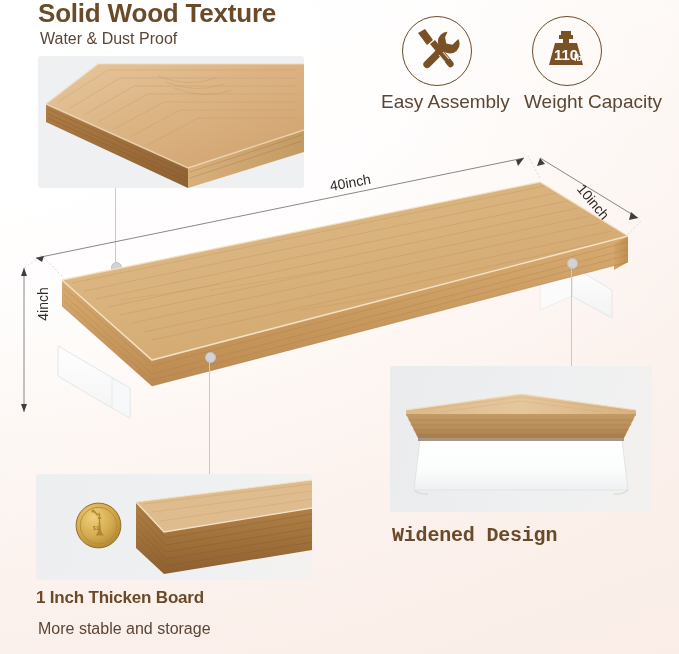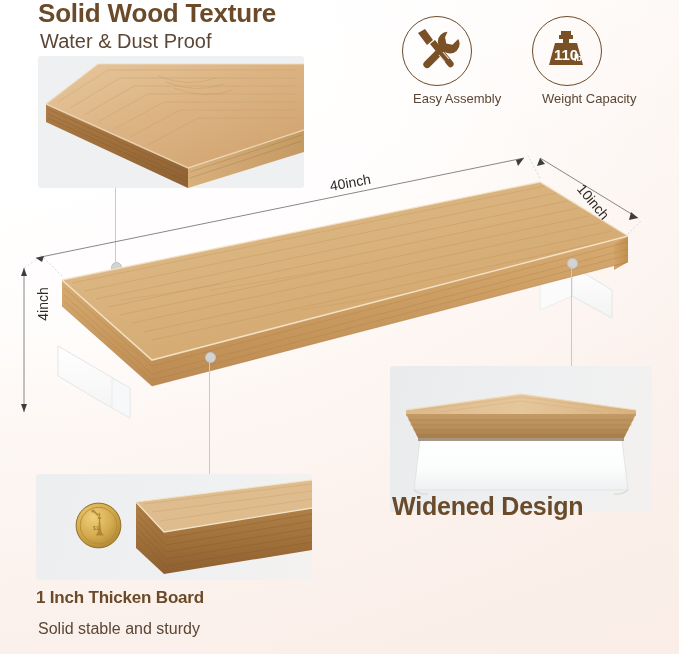--- a/index.html
+++ b/index.html
@@ -17,44 +17,44 @@
   .bgwash{position:absolute;inset:0;background:linear-gradient(160deg,rgba(255,255,255,.95) 0%,rgba(255,255,255,.25) 40%,rgba(250,236,229,.55) 100%);pointer-events:none;}
 
   
   .h-title{
     position:absolute;color:#6b4a2a;font-weight:bold;letter-spacing:-.2px;
     white-space:nowrap;
   }
   .h-sub{position:absolute;color:#5b4636;white-space:nowrap;}
 
   #t1{left:38px;top:-2px;font-size:26px;}
-  #s1{left:40px;top:30px;font-size:20px;}
+  #s1{left:40px;top:30px;font-size:16px;}
 
   #t2{left:36px;top:588px;font-size:17px;}
   #s2{left:38px;top:620px;font-size:16px;}
 
-  #t3{left:392px;top:492px;font-size:25px;}
+  #t3{left:392px;top:524px;font-size:20px;font-family:Liberation Mono, monospace;}
   #s3{left:394px;top:558px;font-size:15px;line-height:19px;white-space:normal;width:230px;}
 
   
   .panel{position:absolute;background:#eef0f1;border-radius:3px;}
   #panel-wood{left:38px;top:56px;width:266px;height:132px;}
   #panel-thick{left:36px;top:474px;width:276px;height:106px;
      background:linear-gradient(105deg,#eceef0 0%,#eef0f2 55%,#f4f2f0 100%);}
   #panel-front{left:390px;top:366px;width:262px;height:146px;
      background:linear-gradient(105deg,#e9ebec 0%,#eef0f1 60%,#f3f1ef 100%);}
 
   
   .circ{position:absolute;width:68px;height:68px;border-radius:50%;
     border:1.6px solid #6b4a2a;background:transparent;}
   #circ-tool{left:402px;top:16px;}
   #circ-weight{left:532px;top:16px;}
-  .circ-label{position:absolute;color:#5b4636;font-size:13px;white-space:nowrap;margin-left:32px;}
+  .circ-label{position:absolute;color:#5b4636;font-size:19px;white-space:nowrap;}
   #lbl-tool{left:381px;top:91px;}
-  #lbl-weight{left:510px;top:91px;}
+  #lbl-weight{left:524px;top:91px;}
   .circ svg{display:block;}
 
   
   #hero{position:absolute;left:0px;top:150px;width:679px;height:300px;}
   #hero svg{display:block;}
 
   .dim{position:absolute;color:#2e2a26;font-size:14px;white-space:nowrap;}
   #dim40{left:330px;top:178px;transform:rotate(-10deg);transform-origin:left center;}
   #dim10{left:580px;top:178px;transform:rotate(50deg);transform-origin:left center;}
   #dim4{left:26px;top:296px;transform:rotate(-90deg);transform-origin:center center;}
@@ -312,21 +312,21 @@
 
     <g fill="#a8802f" opacity="0.85">
       <path d="M24 10 l1.6 3 l-1 1 l2 2 l-1.6 1.5 l1.2 12 l2.6 4 l-8 0 l2.2 -4 l1 -12 l-1.6 -1.5 l1.8 -2 l-1 -1 z"></path>
       <path d="M22.5 14 l-4 -4 l1.2 -1.2 l4 4 z"></path>
       <circle cx="18" cy="9" r="1.6"></circle>
     </g>
     <text x="18" y="28" font-family="Liberation Sans, sans-serif" font-size="5" fill="#8e6c28">$1</text>
   </svg>
 
   <div class="h-title" id="t2">1 Inch Thicken Board</div>
-  <div class="h-sub" id="s2">Solid stable and sturdy</div>
+  <div class="h-sub" id="s2">More stable and storage</div>
 
   <div class="panel" id="panel-front">
     <svg width="262" height="146" viewBox="0 0 262 146">
       <defs>
         <linearGradient id="fvTop" x1="0" y1="0" x2="1" y2="0">
           <stop offset="0" stop-color="#ddb98b"></stop>
           <stop offset="0.5" stop-color="#e5c79c"></stop>
           <stop offset="1" stop-color="#d8b07d"></stop>
         </linearGradient>
         <linearGradient id="fvFront" x1="0" y1="0" x2="0" y2="1">

